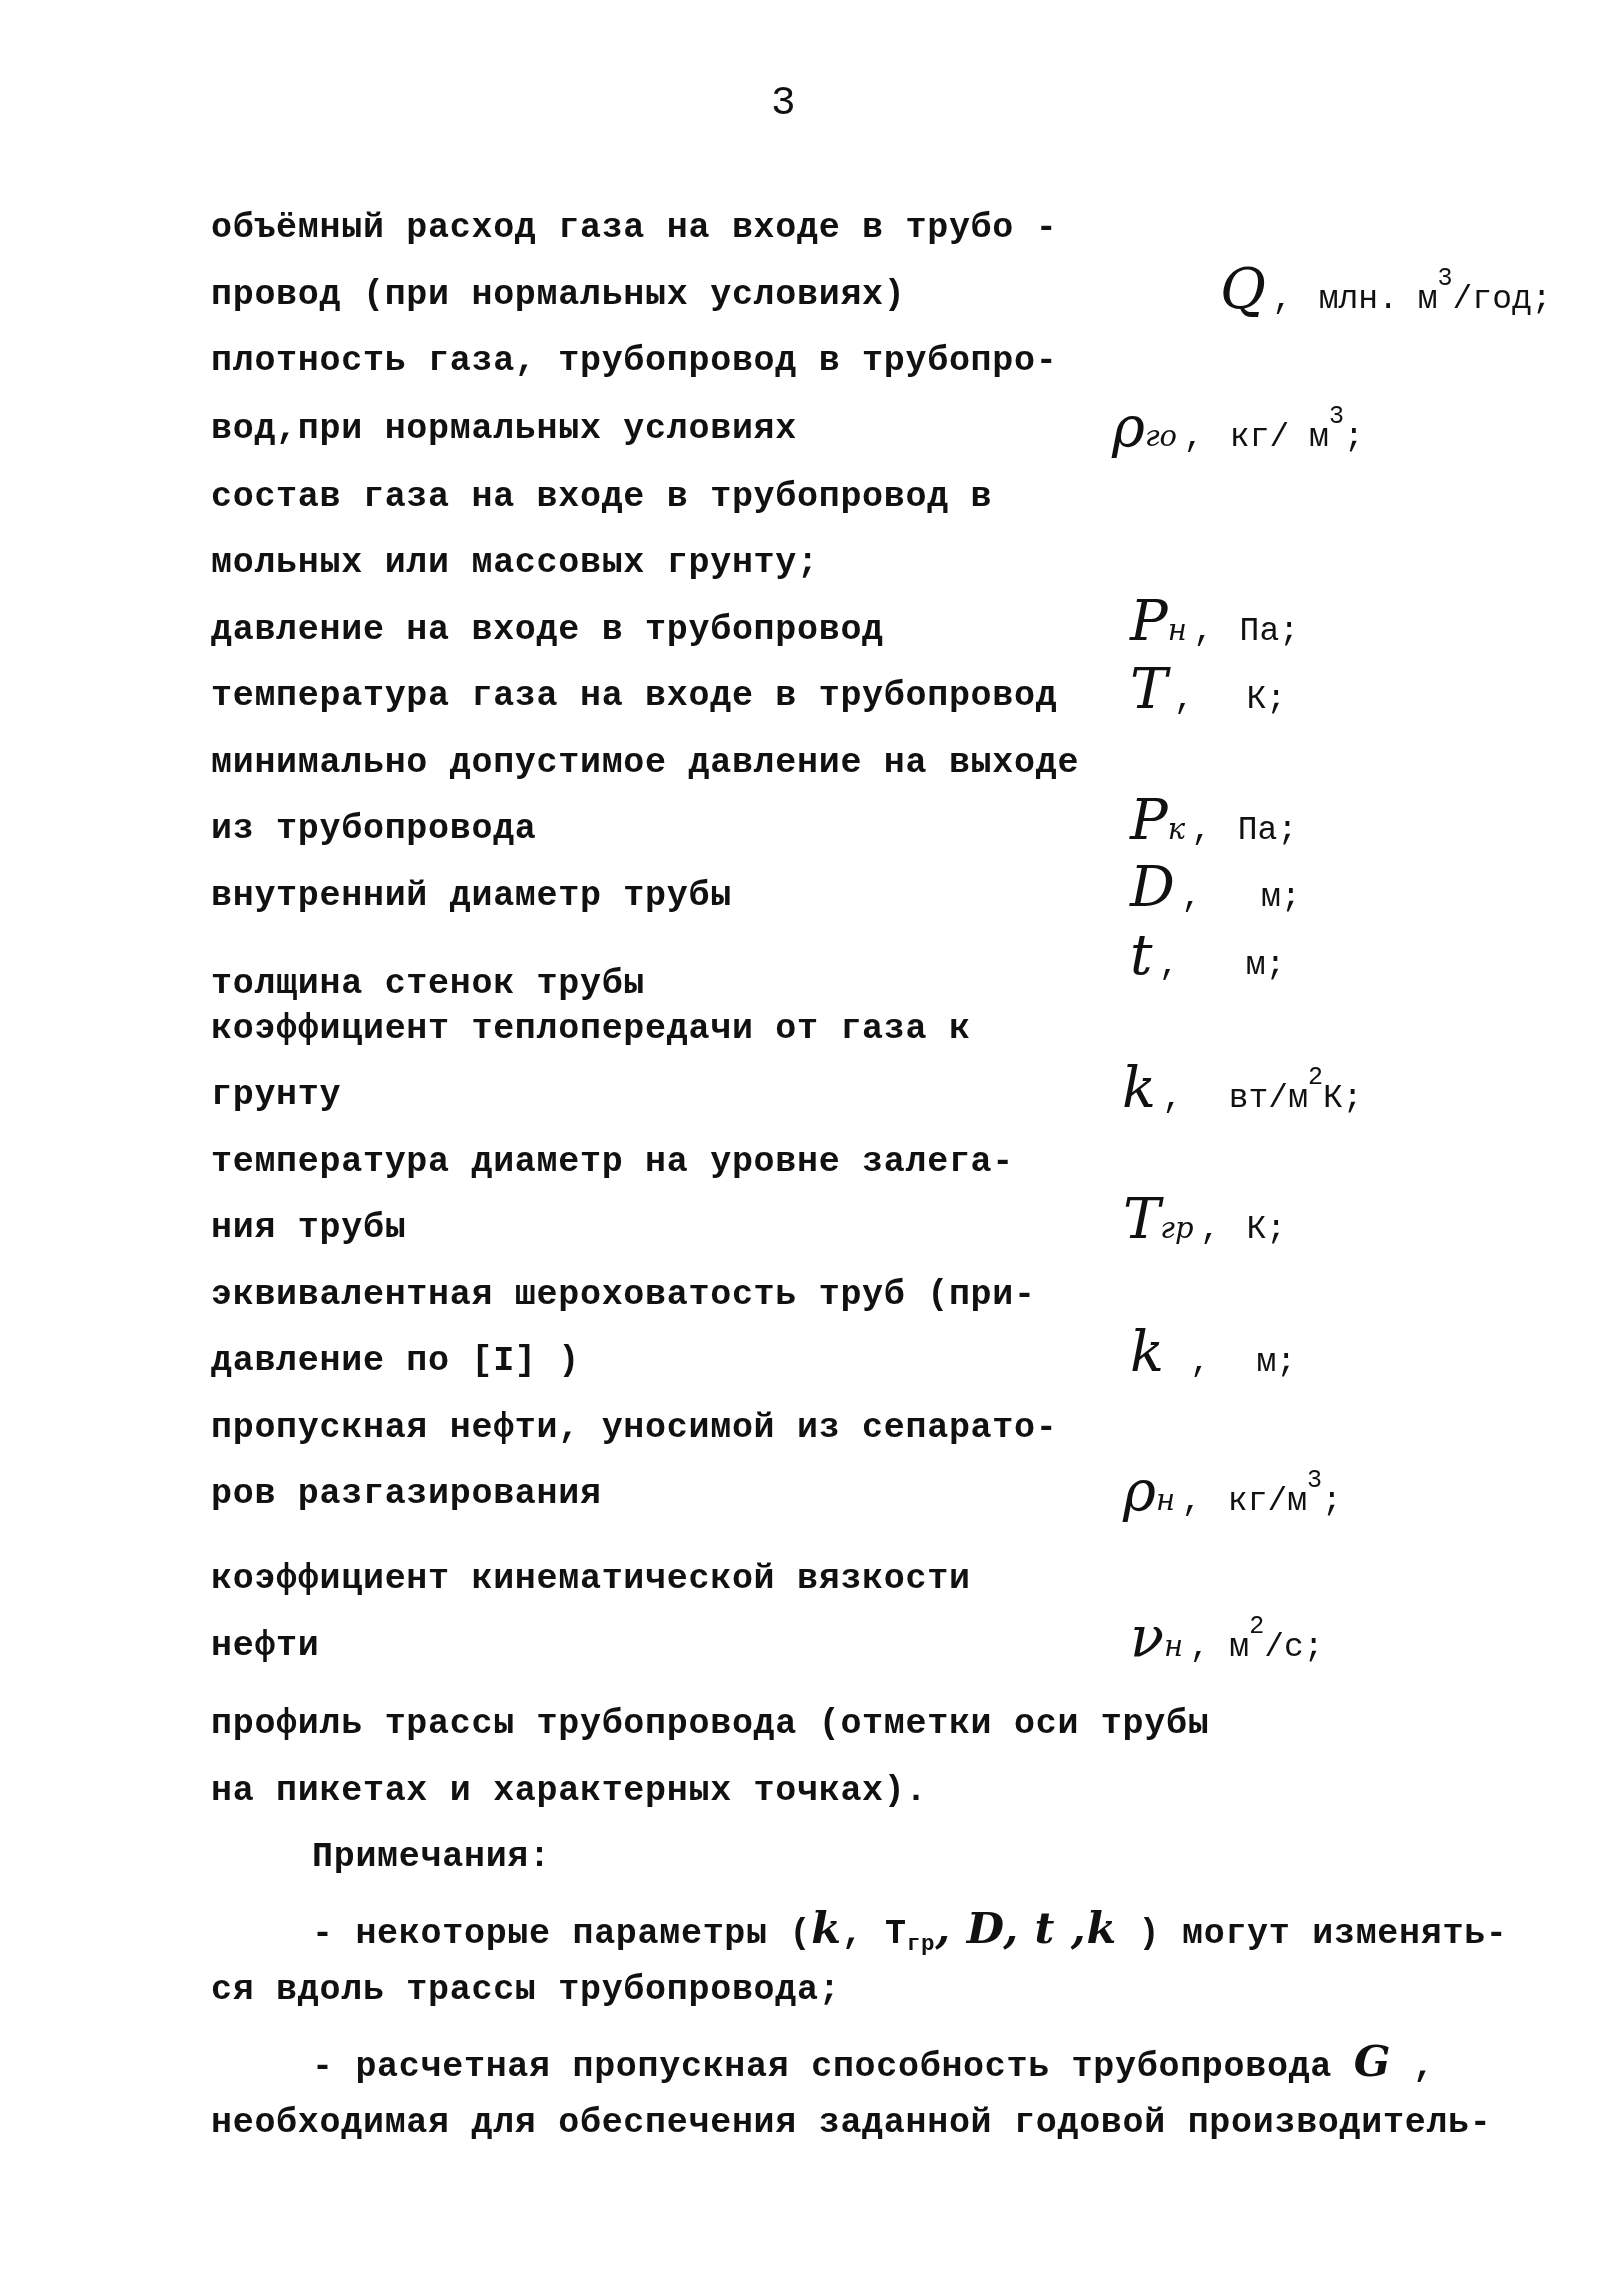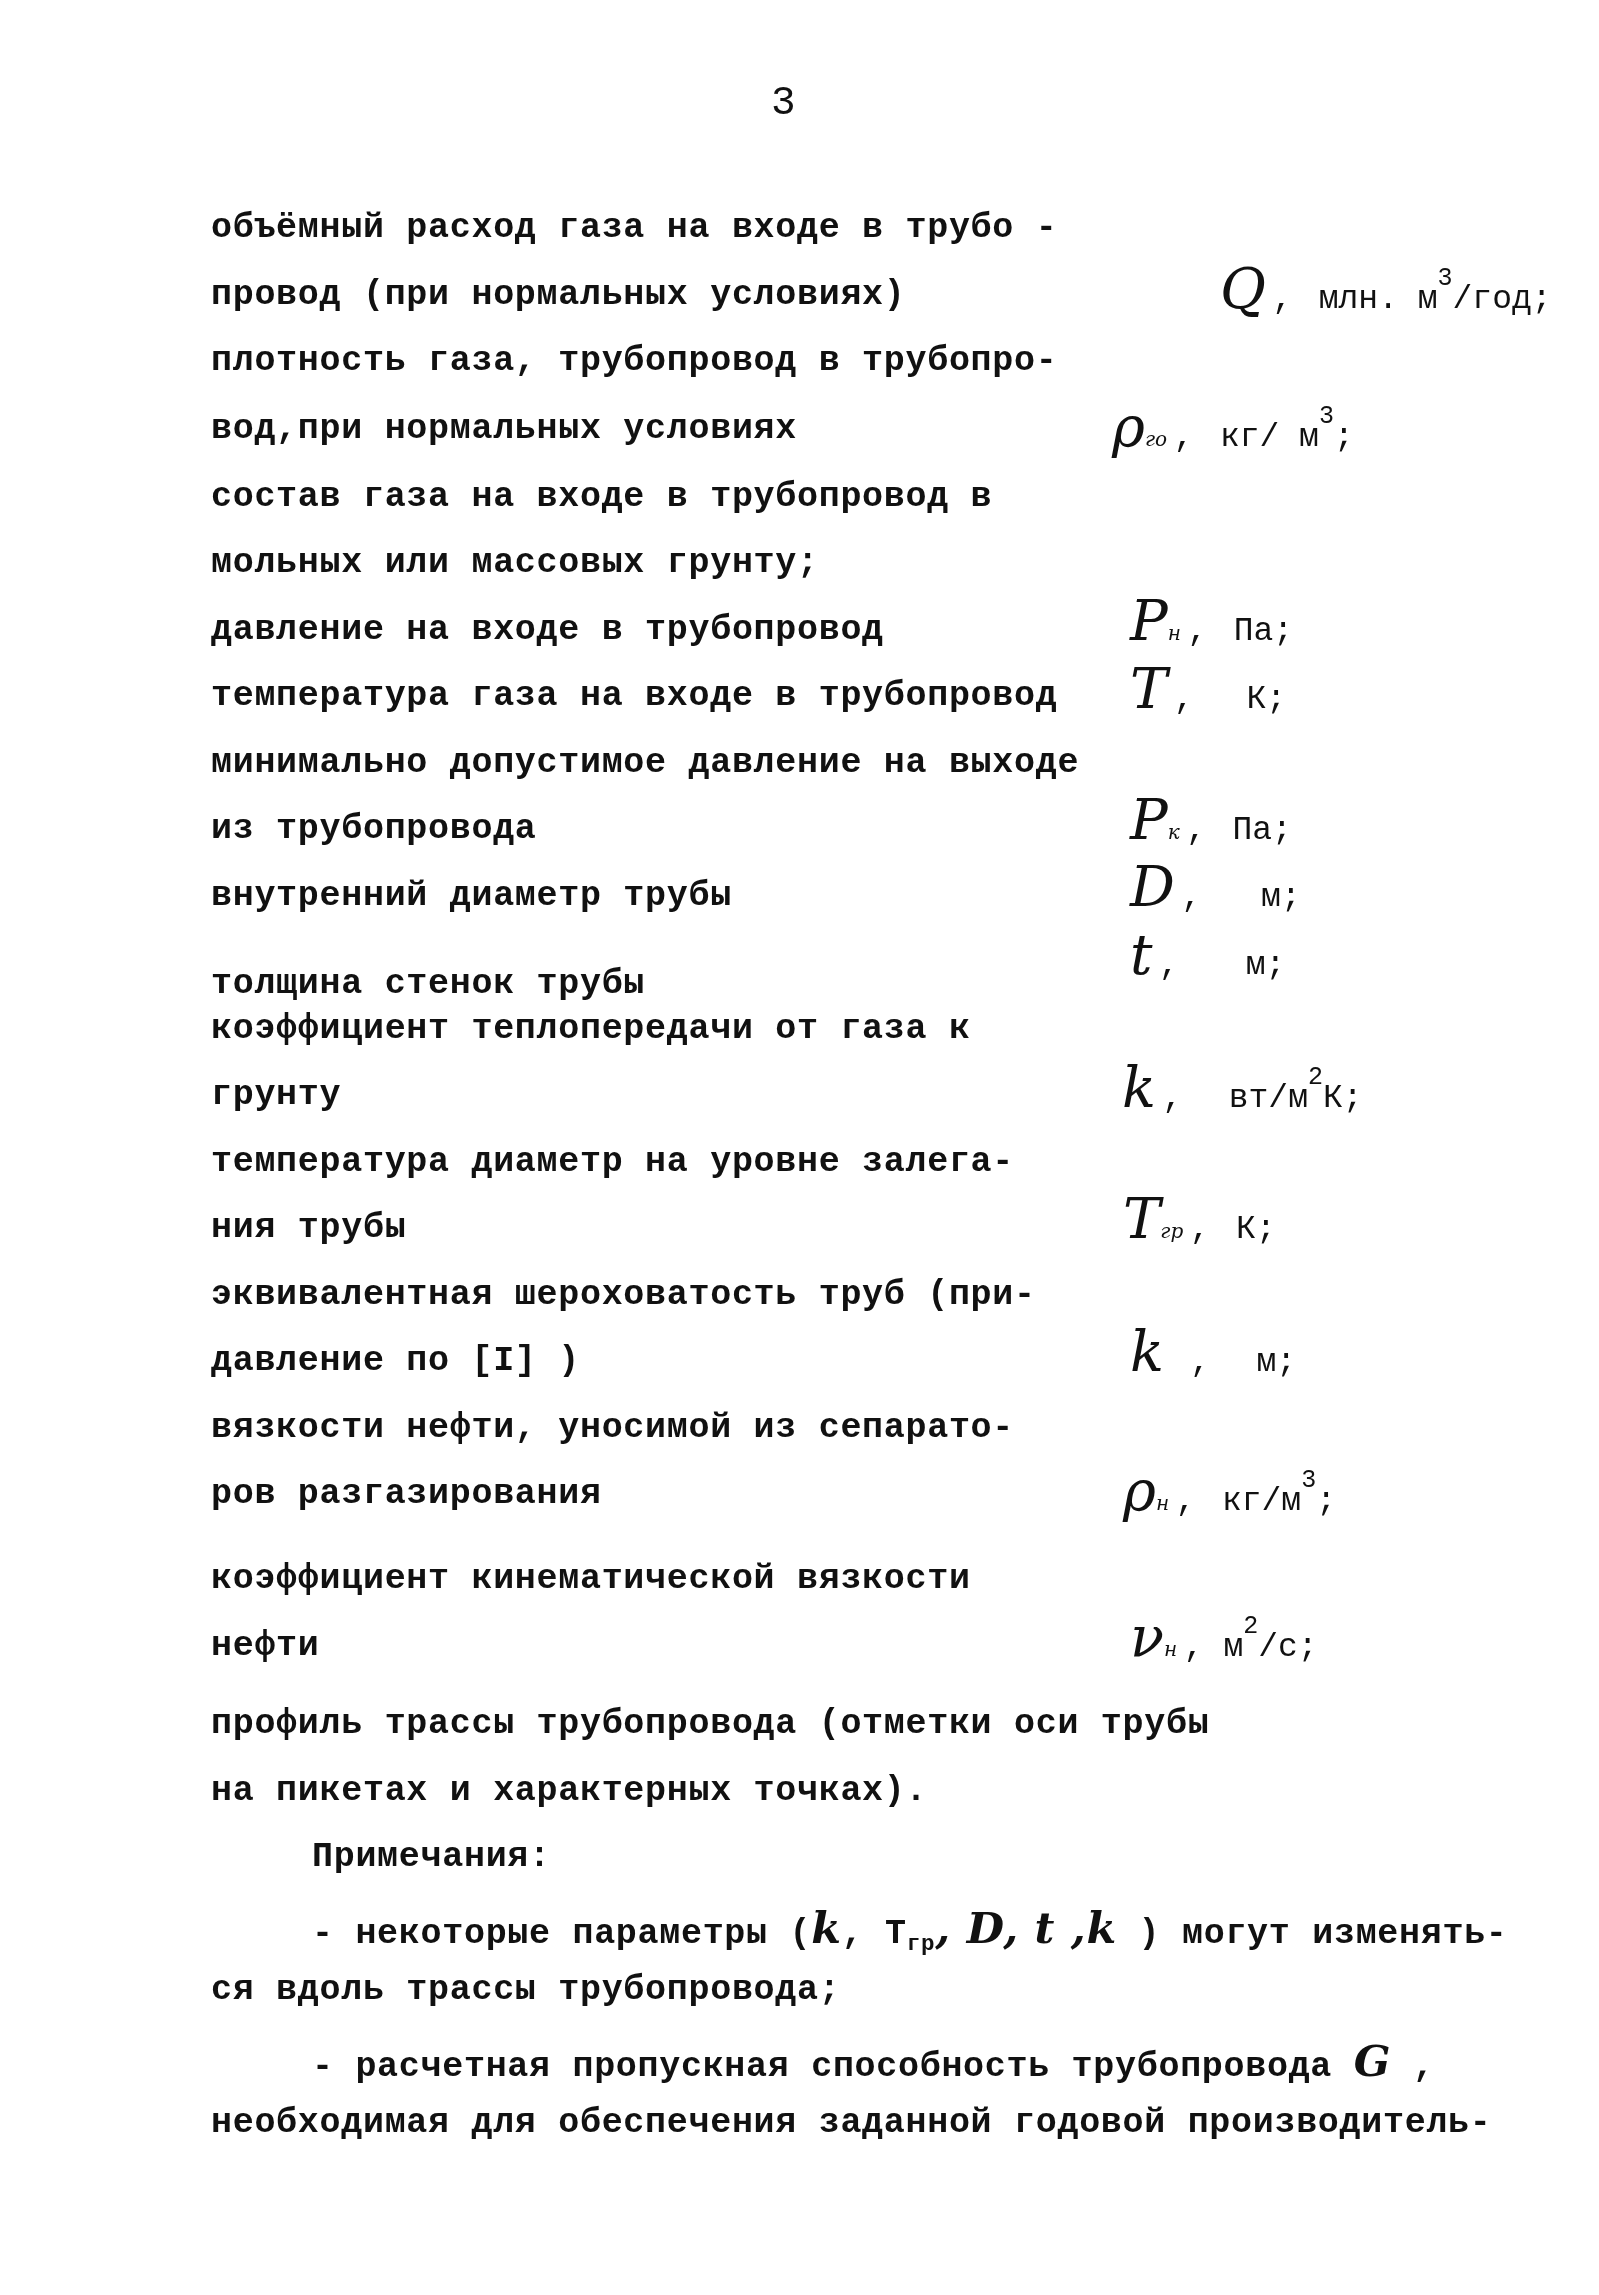--- a/index.html
+++ b/index.html
@@ -2,21 +2,21 @@
 <html style="font-size:10.6px"><head>
 <meta charset="utf-8">
 <style>
   html, body { margin: 0; padding: 0; background: #ffffff; }
   body { width: 1599px; height: 2295px; position: relative; overflow: hidden; color: #111; }
   .page-number { position: absolute; top: 80px; left: 771px; font-family: "Liberation Mono", monospace; font-size: 41px; }
   .line { position: absolute; left: 211px; font-family: "Liberation Mono", monospace; font-size: 35px; letter-spacing: 0.7px; white-space: nowrap; line-height: 1; font-weight: bold; }
   .indent { left: 312px; }
   .sym { position: absolute; white-space: nowrap; line-height: 1; }
   .hand { font-family: "DejaVu Serif", serif; font-style: italic; font-size: 56px; }
-  .sub { font-family: "DejaVu Serif", serif; font-style: italic; font-size: 20px; }
+  .sub { font-family: "DejaVu Serif", serif; font-style: italic; font-size: 29px; }
   .unit { font-family: "Liberation Mono", monospace; font-size: 33px; margin-left: 6.6px; }
   .sup { font-family: "Liberation Mono", monospace; font-size: 25px; vertical-align: 22.6px; }
   .ih { font-family: "DejaVu Serif", serif; font-style: italic; font-size: 43px; }
   .isub { font-family: "Liberation Mono", monospace; font-size: 22.6px; vertical-align: -6.6px; }
 </style>
 </head>
 <body>
 
 <div>
   <div class="page-number">3</div>
@@ -73,21 +73,21 @@
   <div class="sym" style="top:1191px; left:1123px">
     <span class="hand">T</span><span class="sub">гр</span><span class="unit">, </span><span class="unit">К;</span>
   </div>
 
   <div class="line" style="top:1278px">эквивалентная шероховатость труб (при-</div>
   <div class="line" style="top:1344px">давление по [I] )</div>
   <div class="sym" style="top:1324px; left:1130px">
     <span class="hand">k</span><span class="unit"> , </span><span class="unit" style="margin-left:26.6px">м;</span>
   </div>
 
-  <div class="line" style="top:1411px">вязкости нефти, уносимой из сепарато-</div>
+  <div class="line" style="top:1411px">пропускная нефти, уносимой из сепарато-</div>
   <div class="line" style="top:1477px">ров разгазирования</div>
   <div class="sym" style="top:1463px; left:1123px">
     <span class="hand">ρ</span><span class="sub">н</span><span class="unit">, </span><span class="unit">кг/м</span><span class="sup">3</span><span class="unit" style="margin-left:0">;</span>
   </div>
 
   <div class="line" style="top:1562px">коэффициент кинематической вязкости</div>
   <div class="line" style="top:1629px">нефти</div>
   <div class="sym" style="top:1609px; left:1130px">
     <span class="hand">ν</span><span class="sub">н</span><span class="unit">, </span><span class="unit" style="margin-left:0">м</span><span class="sup">2</span><span class="unit" style="margin-left:0">/с;</span>
   </div>

